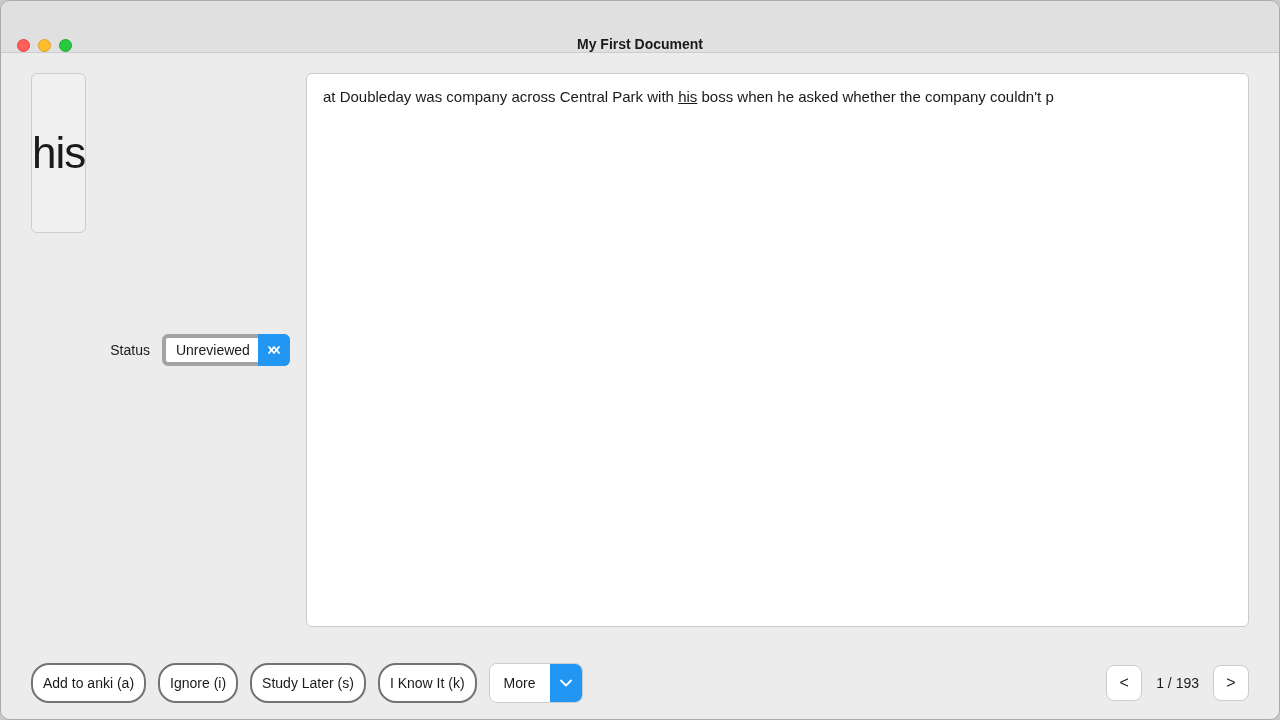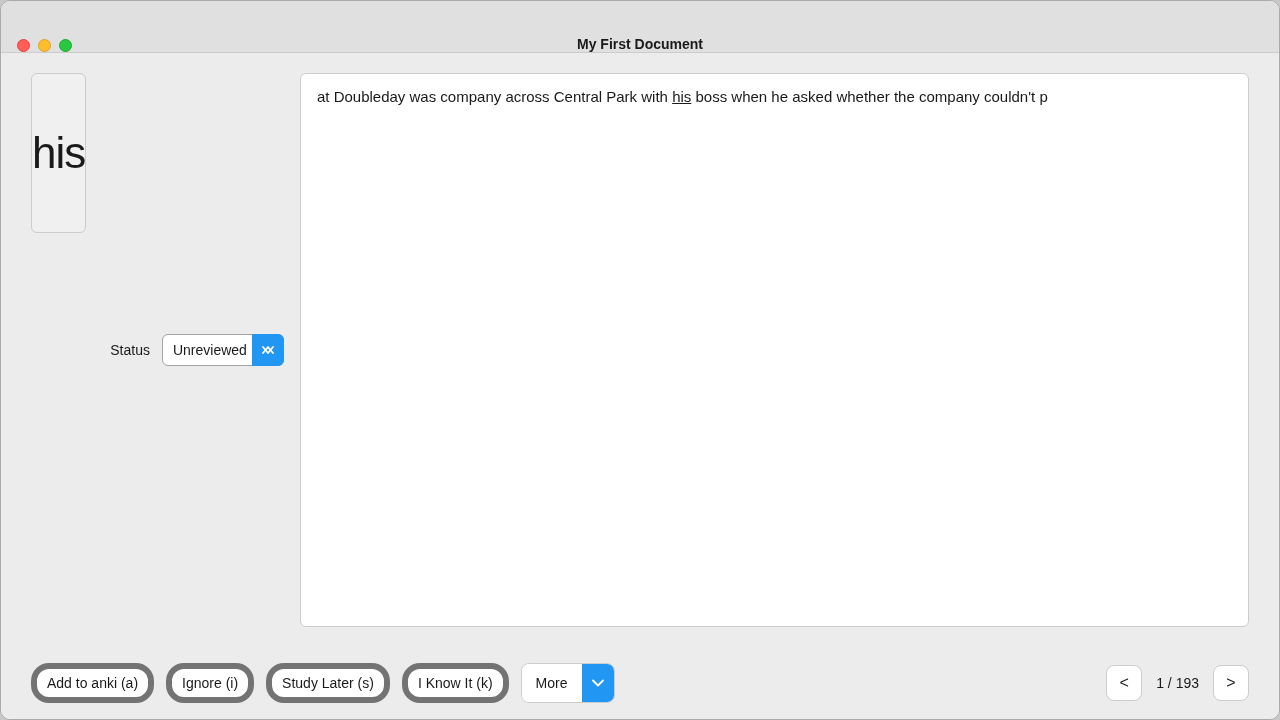--- a/index.html
+++ b/index.html
@@ -118,21 +118,21 @@
 
     .status-select-wrapper {
       flex: 1;
       position: relative;
     }
 
     .status-select {
       width: 100%;
       height: 32px;
       background: white;
-      border: 1px solid #a3a3a3;
+      border: 4px solid #a3a3a3;
       border-radius: 6px;
       padding: 0 36px 0 10px;
       font-size: 14px;
       color: #1a1a1a;
       appearance: none;
       -webkit-appearance: none;
       cursor: pointer;
     }
 
     .select-arrow {
@@ -182,21 +182,21 @@
       align-items: center;
       padding: 0 30px;
       gap: 12px;
       background: #ececec;
       flex-shrink: 0;
     }
 
     .btn {
       height: 40px;
       border-radius: 18px;
-      border: 6px solid #737373;
+      border: 2px solid #737373;
       background: white;
       font-size: 14px;
       color: #1a1a1a;
       cursor: pointer;
       padding: 0 10px;
       white-space: nowrap;
       display: flex;
       align-items: center;
       justify-content: center;
     }

